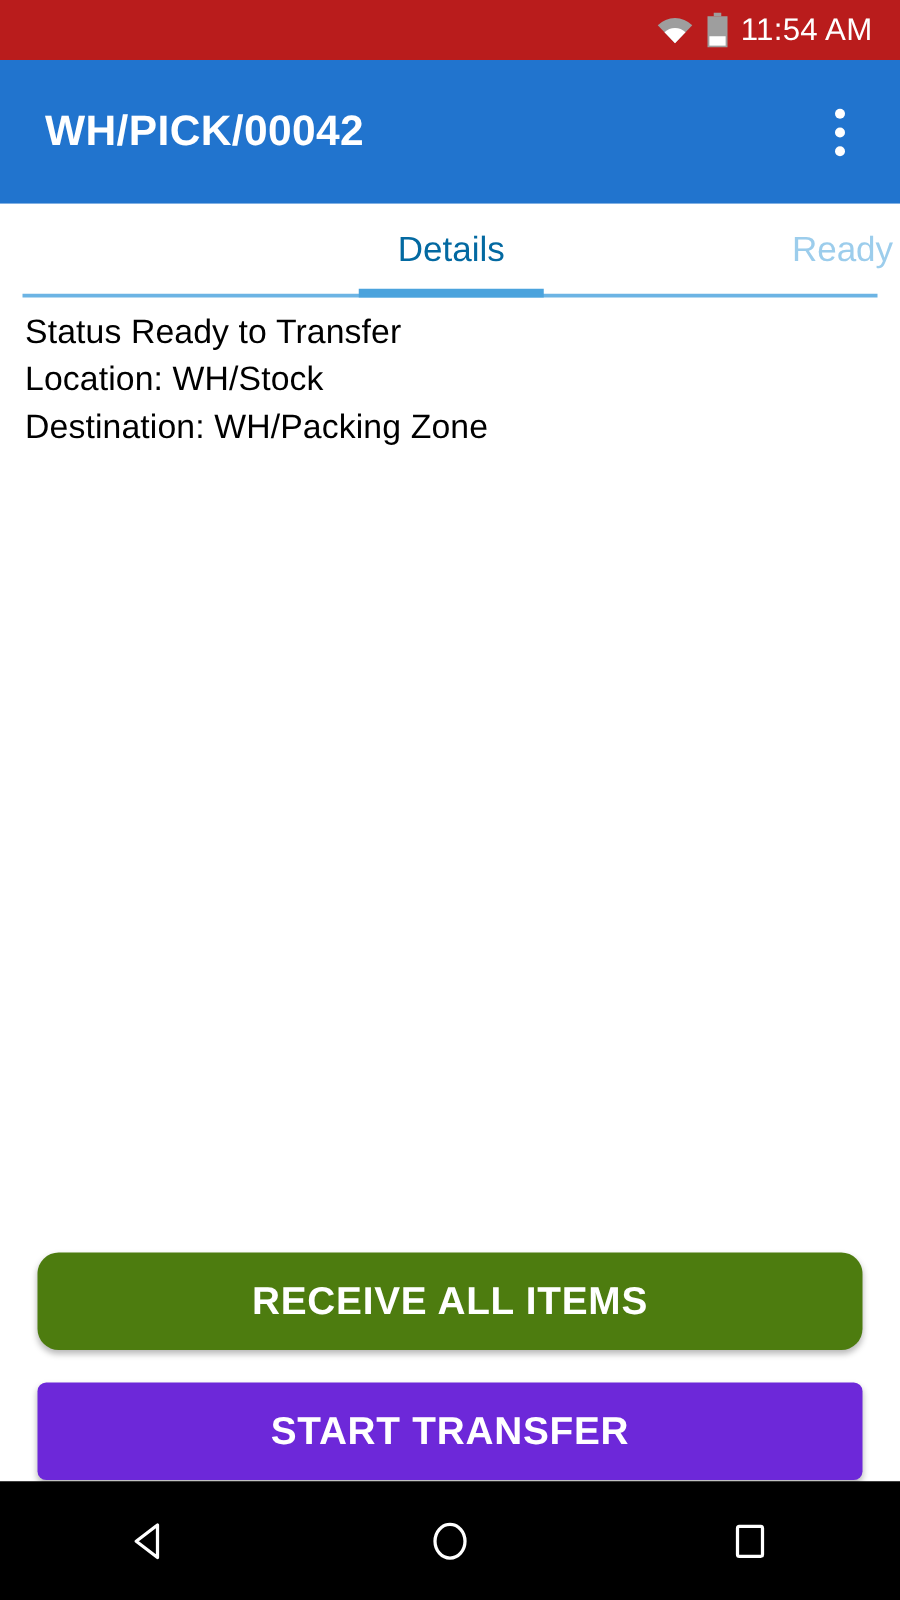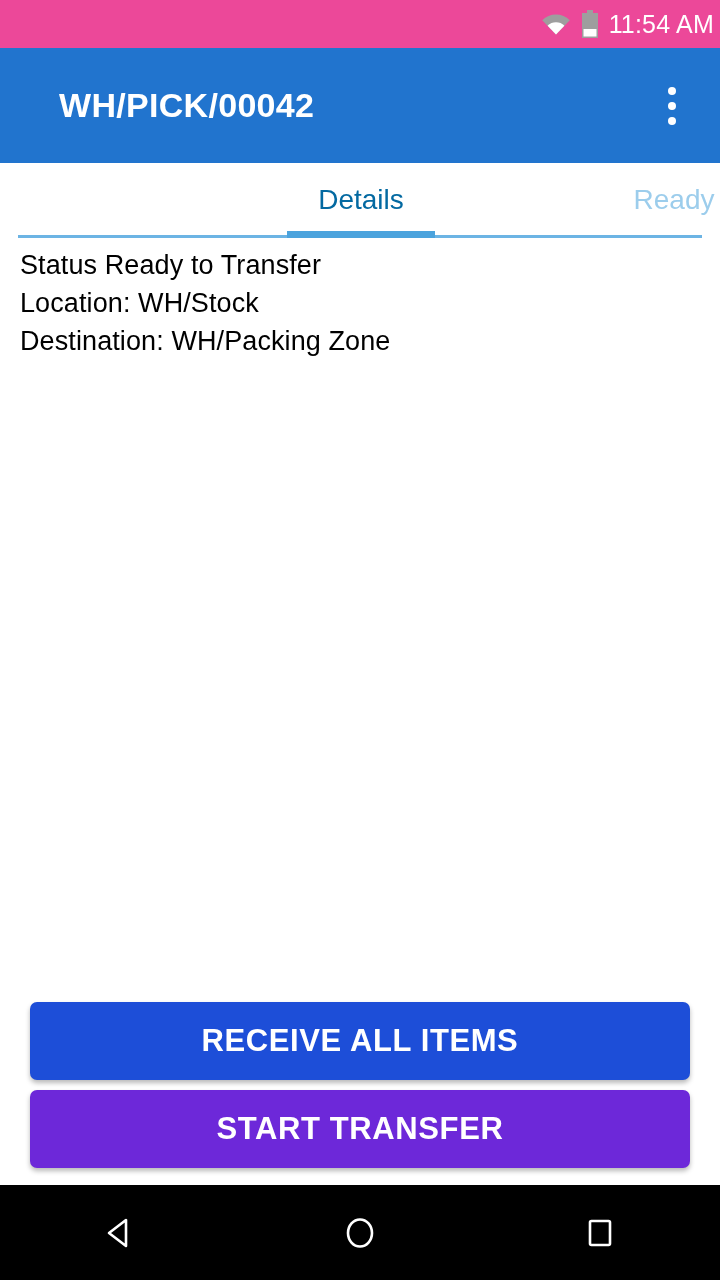--- a/index.html
+++ b/index.html
@@ -7,36 +7,36 @@
     width:720px; height:1280px;
     font-family:"Liberation Sans", sans-serif;
     background:#ffffff;
     overflow:hidden;
   }
   .screen { position:relative; width:720px; height:1280px; background:#ffffff; }
 
   
   .status-bar {
     position:absolute; top:0; left:0; width:720px; height:48px;
-    background:#ec4899;
+    background:#b91c1c;
     display:flex; align-items:center; justify-content:flex-end;
-    padding-right:6px; gap:10px;
+    padding-right:22px; gap:10px;
   }
   .wifi-icon { width:30px; height:22px; position:relative; }
   .battery-icon { width:18px; height:28px; position:relative; }
   .status-time {
     color:#ffffff; font-size:25px; font-weight:400; letter-spacing:0.2px;
     line-height:28px; white-space:nowrap;
   }
 
   
   .app-bar {
     position:absolute; top:48px; left:0; width:720px; height:115px;
     background:#2174ce;
-    display:flex; align-items:center;padding-left:23px;
+    display:flex; align-items:center;
   }
   .app-title {
     color:#ffffff; font-size:34px; font-weight:700;
     margin-left:36px; letter-spacing:0.3px; white-space:nowrap;
   }
   .overflow-menu {
     position:absolute; right:26px; top:50%; transform:translateY(-50%);
     width:44px; height:50px;
     display:flex; flex-direction:column; align-items:center;
     justify-content:center; gap:7px; cursor:pointer;
@@ -83,21 +83,21 @@
   .actions {
     position:absolute; left:30px; top:1002px; width:660px;
   }
   .action-btn {
     width:660px; height:78px; border:none; border-radius:7px;
     color:#ffffff; font-size:31px; font-weight:700; letter-spacing:0.6px;
     font-family:"Liberation Sans", sans-serif;
     display:flex; align-items:center; justify-content:center;
     cursor:pointer; box-shadow:0 3px 5px rgba(0,0,0,0.28);
   }
-  .btn-receive { background:#1d4ed8; margin-bottom:10px; }
+  .btn-receive { background:#4d7c0f; margin-bottom:26px;border-radius:17px; }
   .btn-start   { background:#6d28d9; }
 
   
   .nav-bar {
     position:absolute; bottom:0; left:0; width:720px; height:95px;
     background:#000000;
     display:flex; align-items:center; justify-content:space-around;
   }
   .nav-btn {
     width:120px; height:95px; display:flex;

